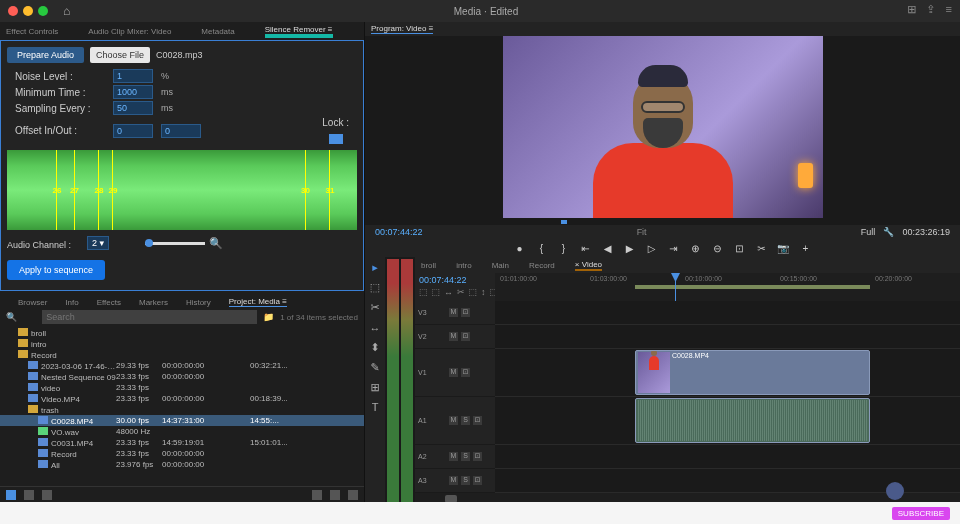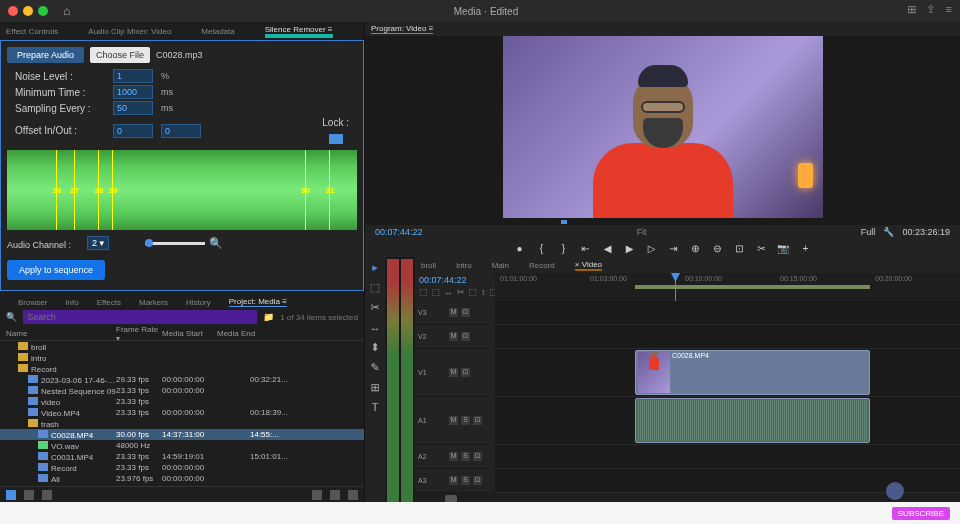--- a/index.html
+++ b/index.html
@@ -37,21 +37,21 @@
 .slider-wrap { display:flex; align-items:center; gap:4px; }
 .slider-track { width:60px; height:3px; background:#444; position:relative; }
 .slider-thumb { width:8px; height:8px; border-radius:50%; background:#4a90e2; position:absolute; top:-3px; left:0; }
 .slider-fill { height:3px; background:#ddd; width:60px; }
 .apply-row { display:flex; align-items:center; gap:8px; margin:4px 0; }
 .btn-apply { background:#1473e6; color:#fff; padding:5px 12px; border:none; font-size:9px; border-radius:3px; margin-top:6px; }
 .proj-panel { flex:1; background:#1e1e1e; display:flex; flex-direction:column; }
 .proj-tabs { height:16px; display:flex; align-items:flex-end; padding:0 18px; gap:18px; font-size:8px; color:#888; }
 .proj-tabs span.on { color:#ddd; border-bottom:1px solid #4a90e2; }
 .proj-search { height:20px; display:flex; align-items:center; padding:0 6px; gap:6px; }
-.proj-search input { flex:1; background:#4c1d95; border:none; color:#aaa; font-size:9px; padding:2px 4px; }
+.proj-search input { flex:1; background:#404040; border:none; color:#aaa; font-size:9px; padding:2px 4px;margin-left:19px; }
 .proj-counter { font-size:8px; color:#777; }
 .proj-head { display:flex; height:14px; align-items:center; padding:0 6px; font-size:8px; color:#999; border-bottom:1px solid #333; }
 .proj-head .c1 { width:110px; } .proj-head .c2 { width:46px; } .proj-head .c3 { width:55px; } .proj-head .c4 { width:46px; }
 .proj-list { flex:1; overflow:hidden; font-size:8px; }
 .proj-row { display:flex; align-items:center; height:11px; padding:0 6px; color:#bbb; }
 .proj-row.sel { background:#3a5a7a; color:#fff; }
 .proj-row .icon { width:10px; height:8px; margin-right:3px; display:inline-block; }
 .proj-row .n { width:110px; overflow:hidden; white-space:nowrap; text-overflow:ellipsis; }
 .proj-row .fr { width:46px; } .proj-row .ms { width:55px; } .proj-row .me { width:46px;padding-left:33px; }
 .bin-icon { background:#d4a73a; }
@@ -216,26 +216,20 @@
           <span>Markers</span>
           <span>History</span>
           <span class="on"><span>Project: Media</span> ≡</span>
         </div>
         <div class="proj-search">
           <span>🔍</span>
           <input placeholder="Search" style="">
           <span>📁</span>
           <span class="proj-counter">1 of 34 items selected</span>
         </div>
-        <div class="proj-head">
-          <span class="c1">Name</span>
-          <span class="c2">Frame Rate ▾</span>
-          <span class="c3">Media Start</span>
-          <span class="c4">Media End</span>
-        </div>
         <div class="proj-list" id="proj-list">
             <div class="proj-row">
               <span class="n indent1"><span class="icon bin-icon"></span>broll</span>
               <span class="fr"></span>
               <span class="ms"></span>
               <span class="me"></span>
             </div>
             <div class="proj-row">
               <span class="n indent1"><span class="icon bin-icon"></span>intro</span>
               <span class="fr"></span>

